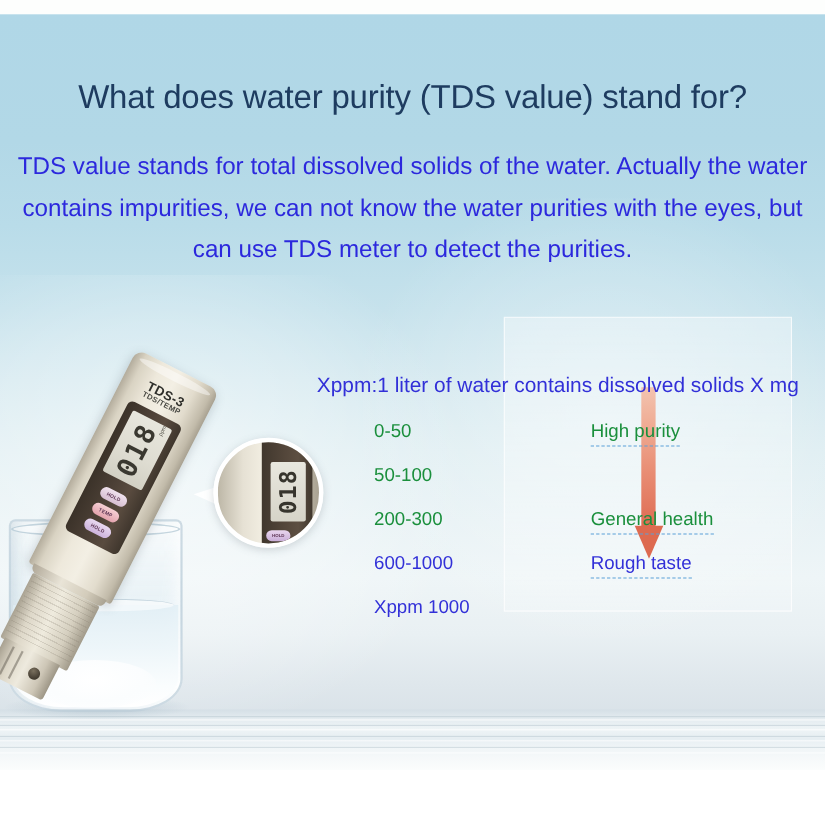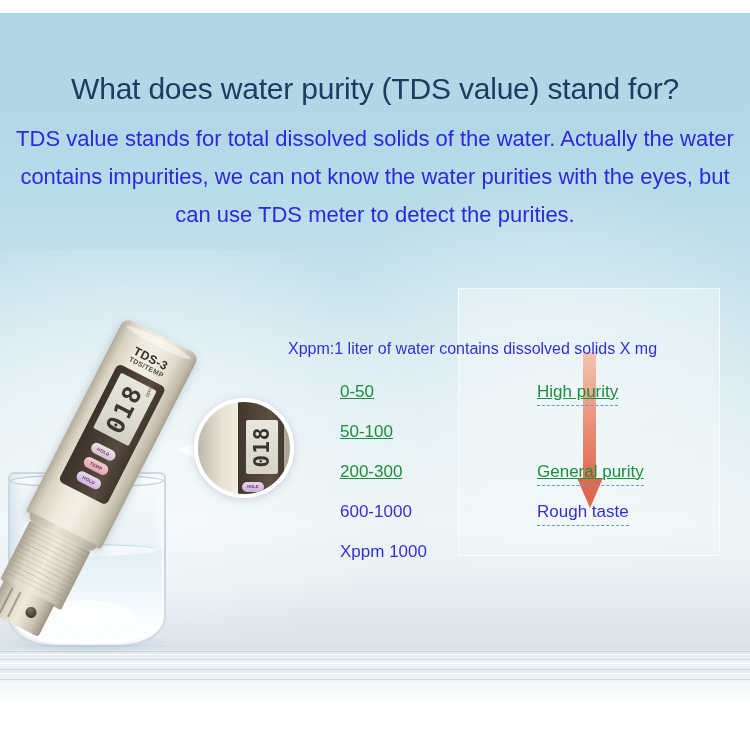--- a/index.html
+++ b/index.html
@@ -79,21 +79,21 @@
     position:absolute;left:0;top:60px;width:750px;
     text-align:center;
     font-size:30px;
     font-weight:400;
     letter-spacing:-0.2px;
     color:#1e3c60;
     white-space:nowrap;
     margin-top:12px;
   }
   .subtitle{
-    position:absolute;left:8px;top:120px;width:734px;
+    position:absolute;left:8px;top:132px;width:734px;
     text-align:center;
     font-size:22px;
     line-height:38px;
     font-weight:400;
     color:#2c28dd;
   }
 
   
   .panel{
     position:absolute;left:458px;top:288px;width:262px;height:268px;
@@ -116,21 +116,21 @@
   .arrow-head{
     position:absolute;left:0;top:126px;width:0;height:0;
     border-left:13px solid transparent;
     border-right:13px solid transparent;
     border-top:30px solid #dd6a50;
   }
 
   
   .tbl-header{
     position:absolute;left:288px;top:340px;
-    font-size:16px;
+    font-size:19px;
     color:#3230d8;
     white-space:nowrap;
   }
   .tbl{
     position:absolute;left:288px;top:382px;width:430px;
   }
   .row{
     position:relative;
     height:40px;
   }
@@ -139,21 +139,21 @@
     font-size:17px;
     white-space:nowrap;
   }
   .cell-desc{
     position:absolute;left:249px;top:0;
     font-size:17px;
     white-space:nowrap;
     padding-bottom:3px;
     border-bottom:1px dashed #5aa0d8;
   }
-  .green{color:#1a8f3c;text-decoration:underline;}
+  .green{color:#1a8f3c;}
   .blue{color:#3230d8;}
 
   
   .glass{
     position:absolute;left:8px;top:472px;width:158px;height:185px;
   }
   .glass-body{
     position:absolute;left:0;top:0;width:158px;height:175px;
     border-radius:6px 6px 48px 48px / 6px 6px 30px 30px;
     background:linear-gradient(to bottom,
@@ -395,21 +395,21 @@
   <div class="tbl">
     <div class="row">
       <span class="cell-range green">0-50</span>
       <span class="cell-desc green">High purity</span>
     </div>
     <div class="row">
       <span class="cell-range green">50-100</span>
     </div>
     <div class="row">
       <span class="cell-range green">200-300</span>
-      <span class="cell-desc green">General purity</span>
+      <span class="cell-desc green">General health</span>
     </div>
     <div class="row">
       <span class="cell-range blue">600-1000</span>
       <span class="cell-desc blue">Rough taste</span>
     </div>
     <div class="row">
       <span class="cell-range blue">Xppm 1000</span>
     </div>
   </div>
 

